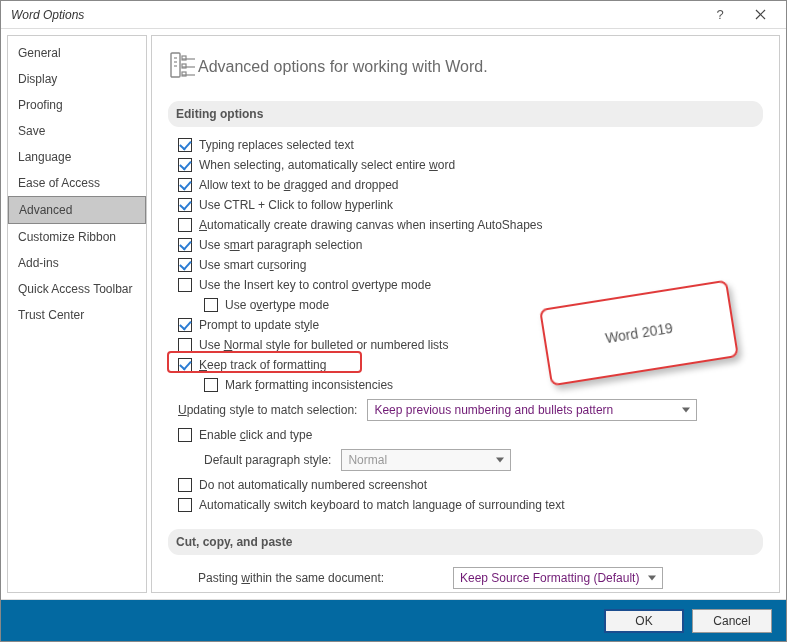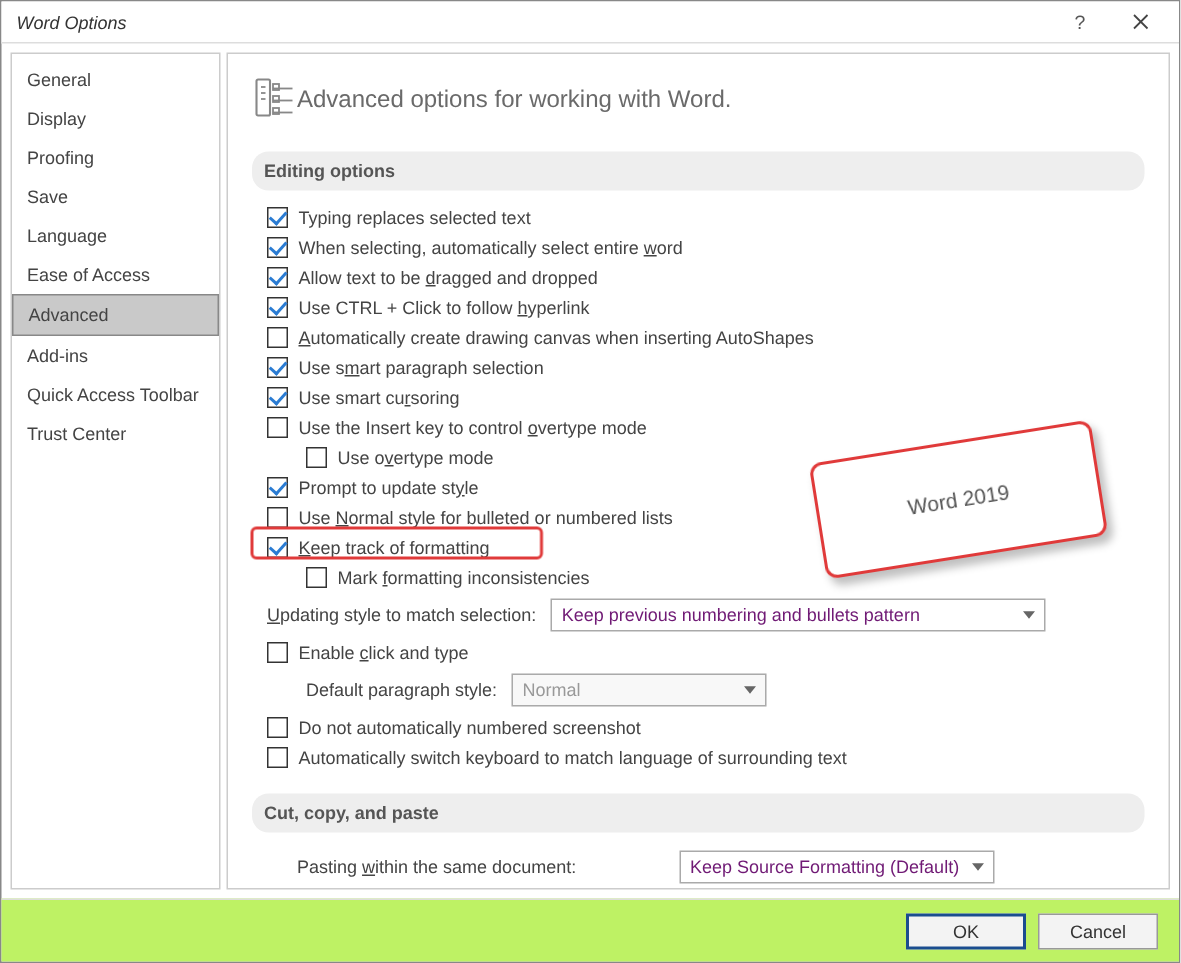--- a/index.html
+++ b/index.html
@@ -158,21 +158,21 @@
   }
 
   .footer {
     height: 42px;
     border-top: 1px solid #ddd;
     display:flex;
     align-items:center;
     justify-content:flex-end;
     padding: 0 14px;
     gap: 8px;
-    background:#bef264;
+    background:#0369a1;
   }
   .footer button {
     min-width: 80px;
     height: 24px;
     border: 1px solid #999;
     background:#f3f3f3;
     font-size:12px;
     color:#333;
   }
   .footer button.primary {
@@ -197,20 +197,21 @@
 
   <div class="body">
     <div class="sidebar">
       <div class="item">General</div>
       <div class="item">Display</div>
       <div class="item">Proofing</div>
       <div class="item">Save</div>
       <div class="item">Language</div>
       <div class="item">Ease of Access</div>
       <div class="item selected">Advanced</div>
+      <div class="item">Customize Ribbon</div>
       <div class="item">Add-ins</div>
       <div class="item">Quick Access Toolbar</div>
       <div class="item">Trust Center</div>
     </div>
 
     <div class="content-wrap">
       <div class="content">
 
         <div class="header-row">
           <span class="header-icon">

